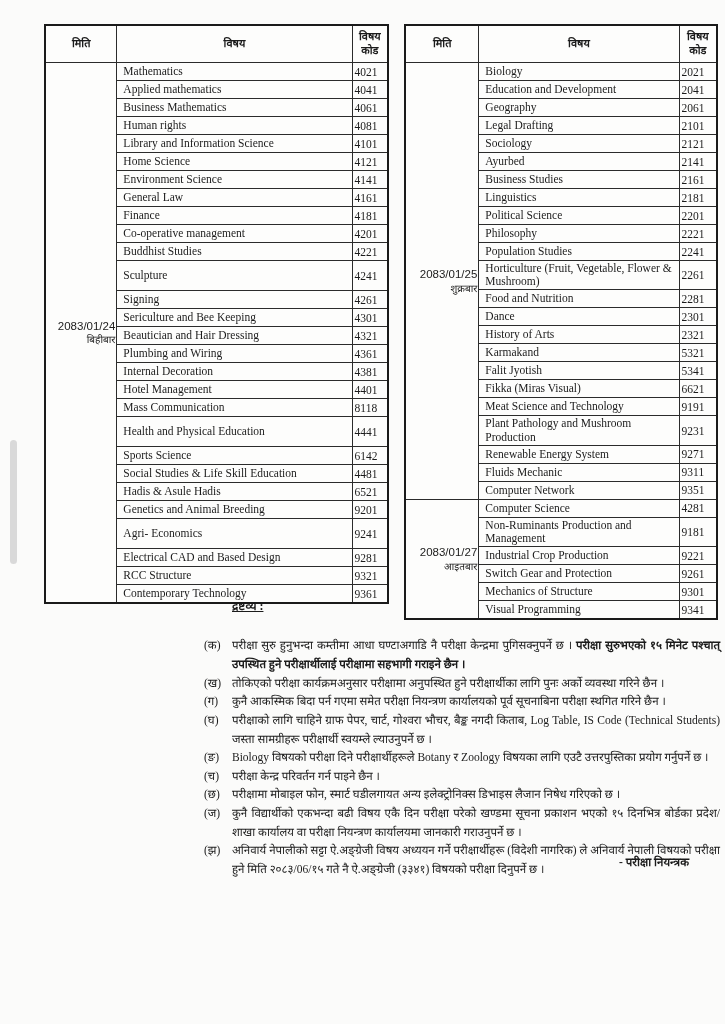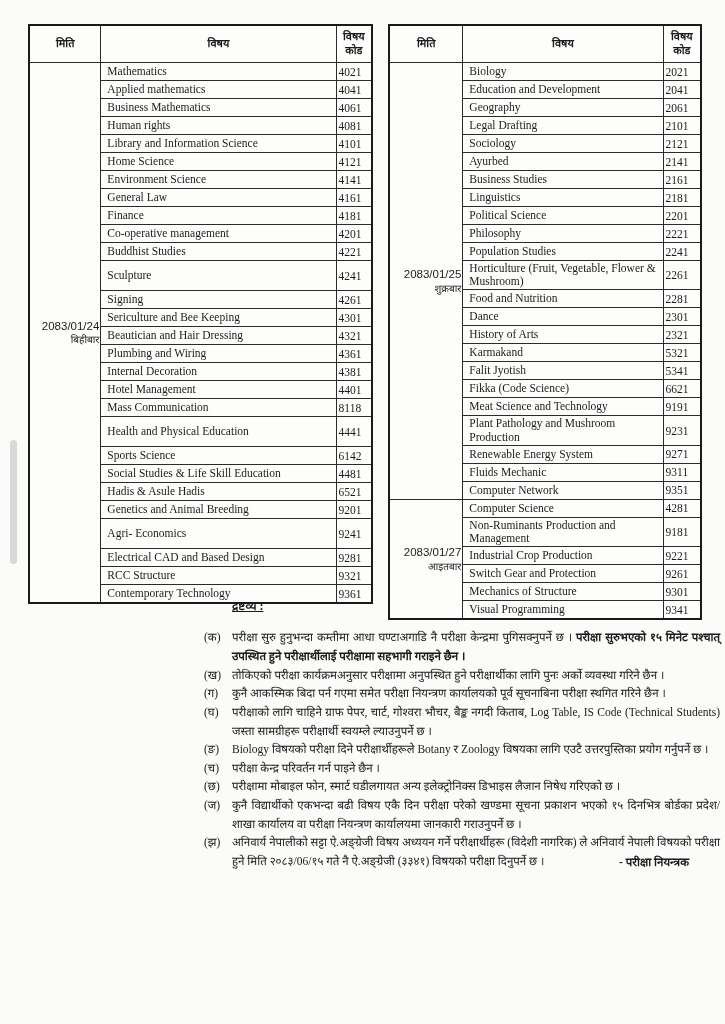--- a/index.html
+++ b/index.html
@@ -13,21 +13,21 @@
   }
   .page { position:absolute; inset:0; }
 
   .scrollbar-thumb {
     position:absolute; left:10px; top:440px;
     width:7px; height:124px;
     background:#d9d9d9; border-radius:4px;
   }
 
   .tables {
-    position:absolute; left:28px; top:24px;
+    position:absolute; left:44px; top:24px;
     display:flex; gap:15px; align-items:flex-start;
   }
   table.sched {
     border-collapse:collapse;
     border:2px solid #1a1a1a;
     background:#fdfdfc;
   }
   table.sched th, table.sched td {
     border:1px solid #2b2b2b;
     font-size:11.5px;
@@ -58,21 +58,21 @@
     font-family:"Liberation Serif", serif;
   }
   tr.tall td { height:27px; }
 
   .notes {
     position:absolute; left:204px; top:597px; width:516px;
     font-size:11.5px; line-height:1.62;
   }
   .notes-heading {
     font-weight:bold; text-decoration:underline;
-    margin-left:28px; margin-bottom:12px; font-size:12px;
+    margin-left:28px; margin-bottom:20px; font-size:12px;
   }
   .note { display:flex; align-items:flex-start; }
   .note-label { width:28px; flex:0 0 28px; }
   .note-text { flex:1; text-align:justify; }
   .note-text .bold-part { font-weight:bold; }
 
   .signature {
     position:absolute; top:854px; right:36px;
     font-weight:bold; font-size:11.5px;
   }
@@ -291,21 +291,21 @@
           </tr>
           <tr>
             <td class="subject">Karmakand</td>
             <td class="code">5321</td>
           </tr>
           <tr>
             <td class="subject">Falit Jyotish</td>
             <td class="code">5341</td>
           </tr>
           <tr>
-            <td class="subject">Fikka (Code Science)</td>
+            <td class="subject">Fikka (Miras Visual)</td>
             <td class="code">6621</td>
           </tr>
           <tr>
             <td class="subject">Meat Science and Technology</td>
             <td class="code">9191</td>
           </tr>
           <tr>
             <td class="subject">Plant Pathology and Mushroom Production</td>
             <td class="code">9231</td>
           </tr>

